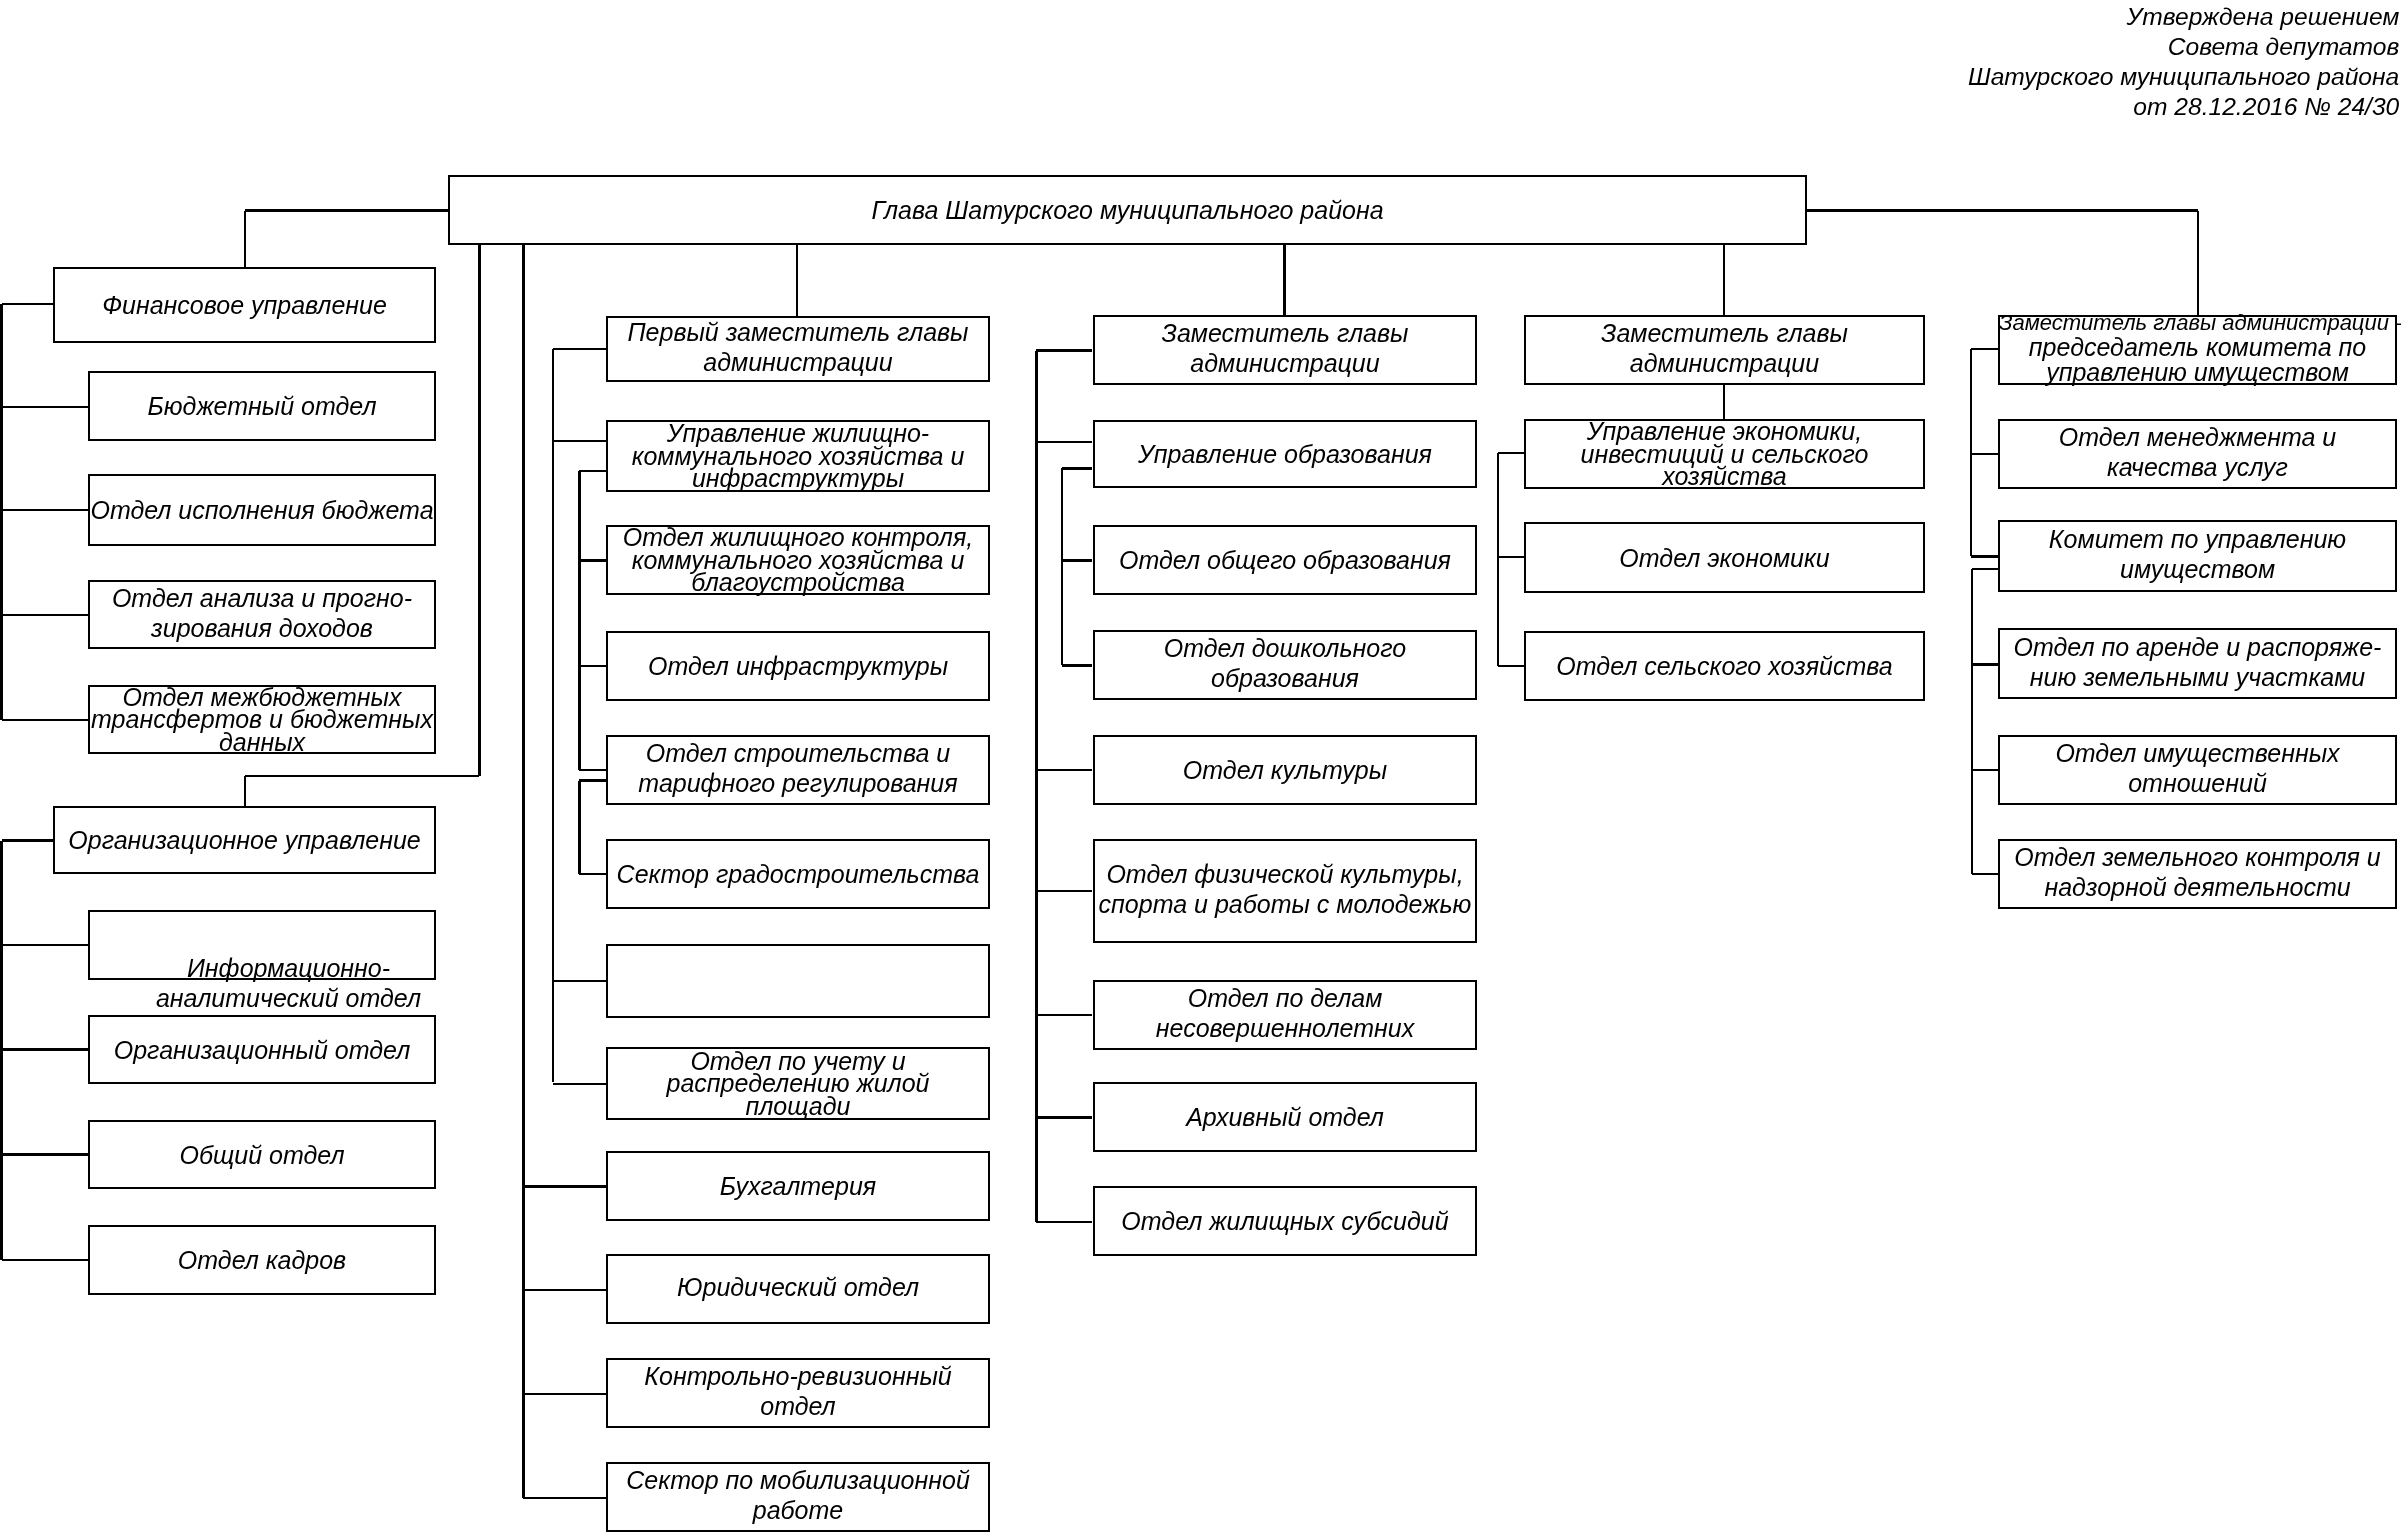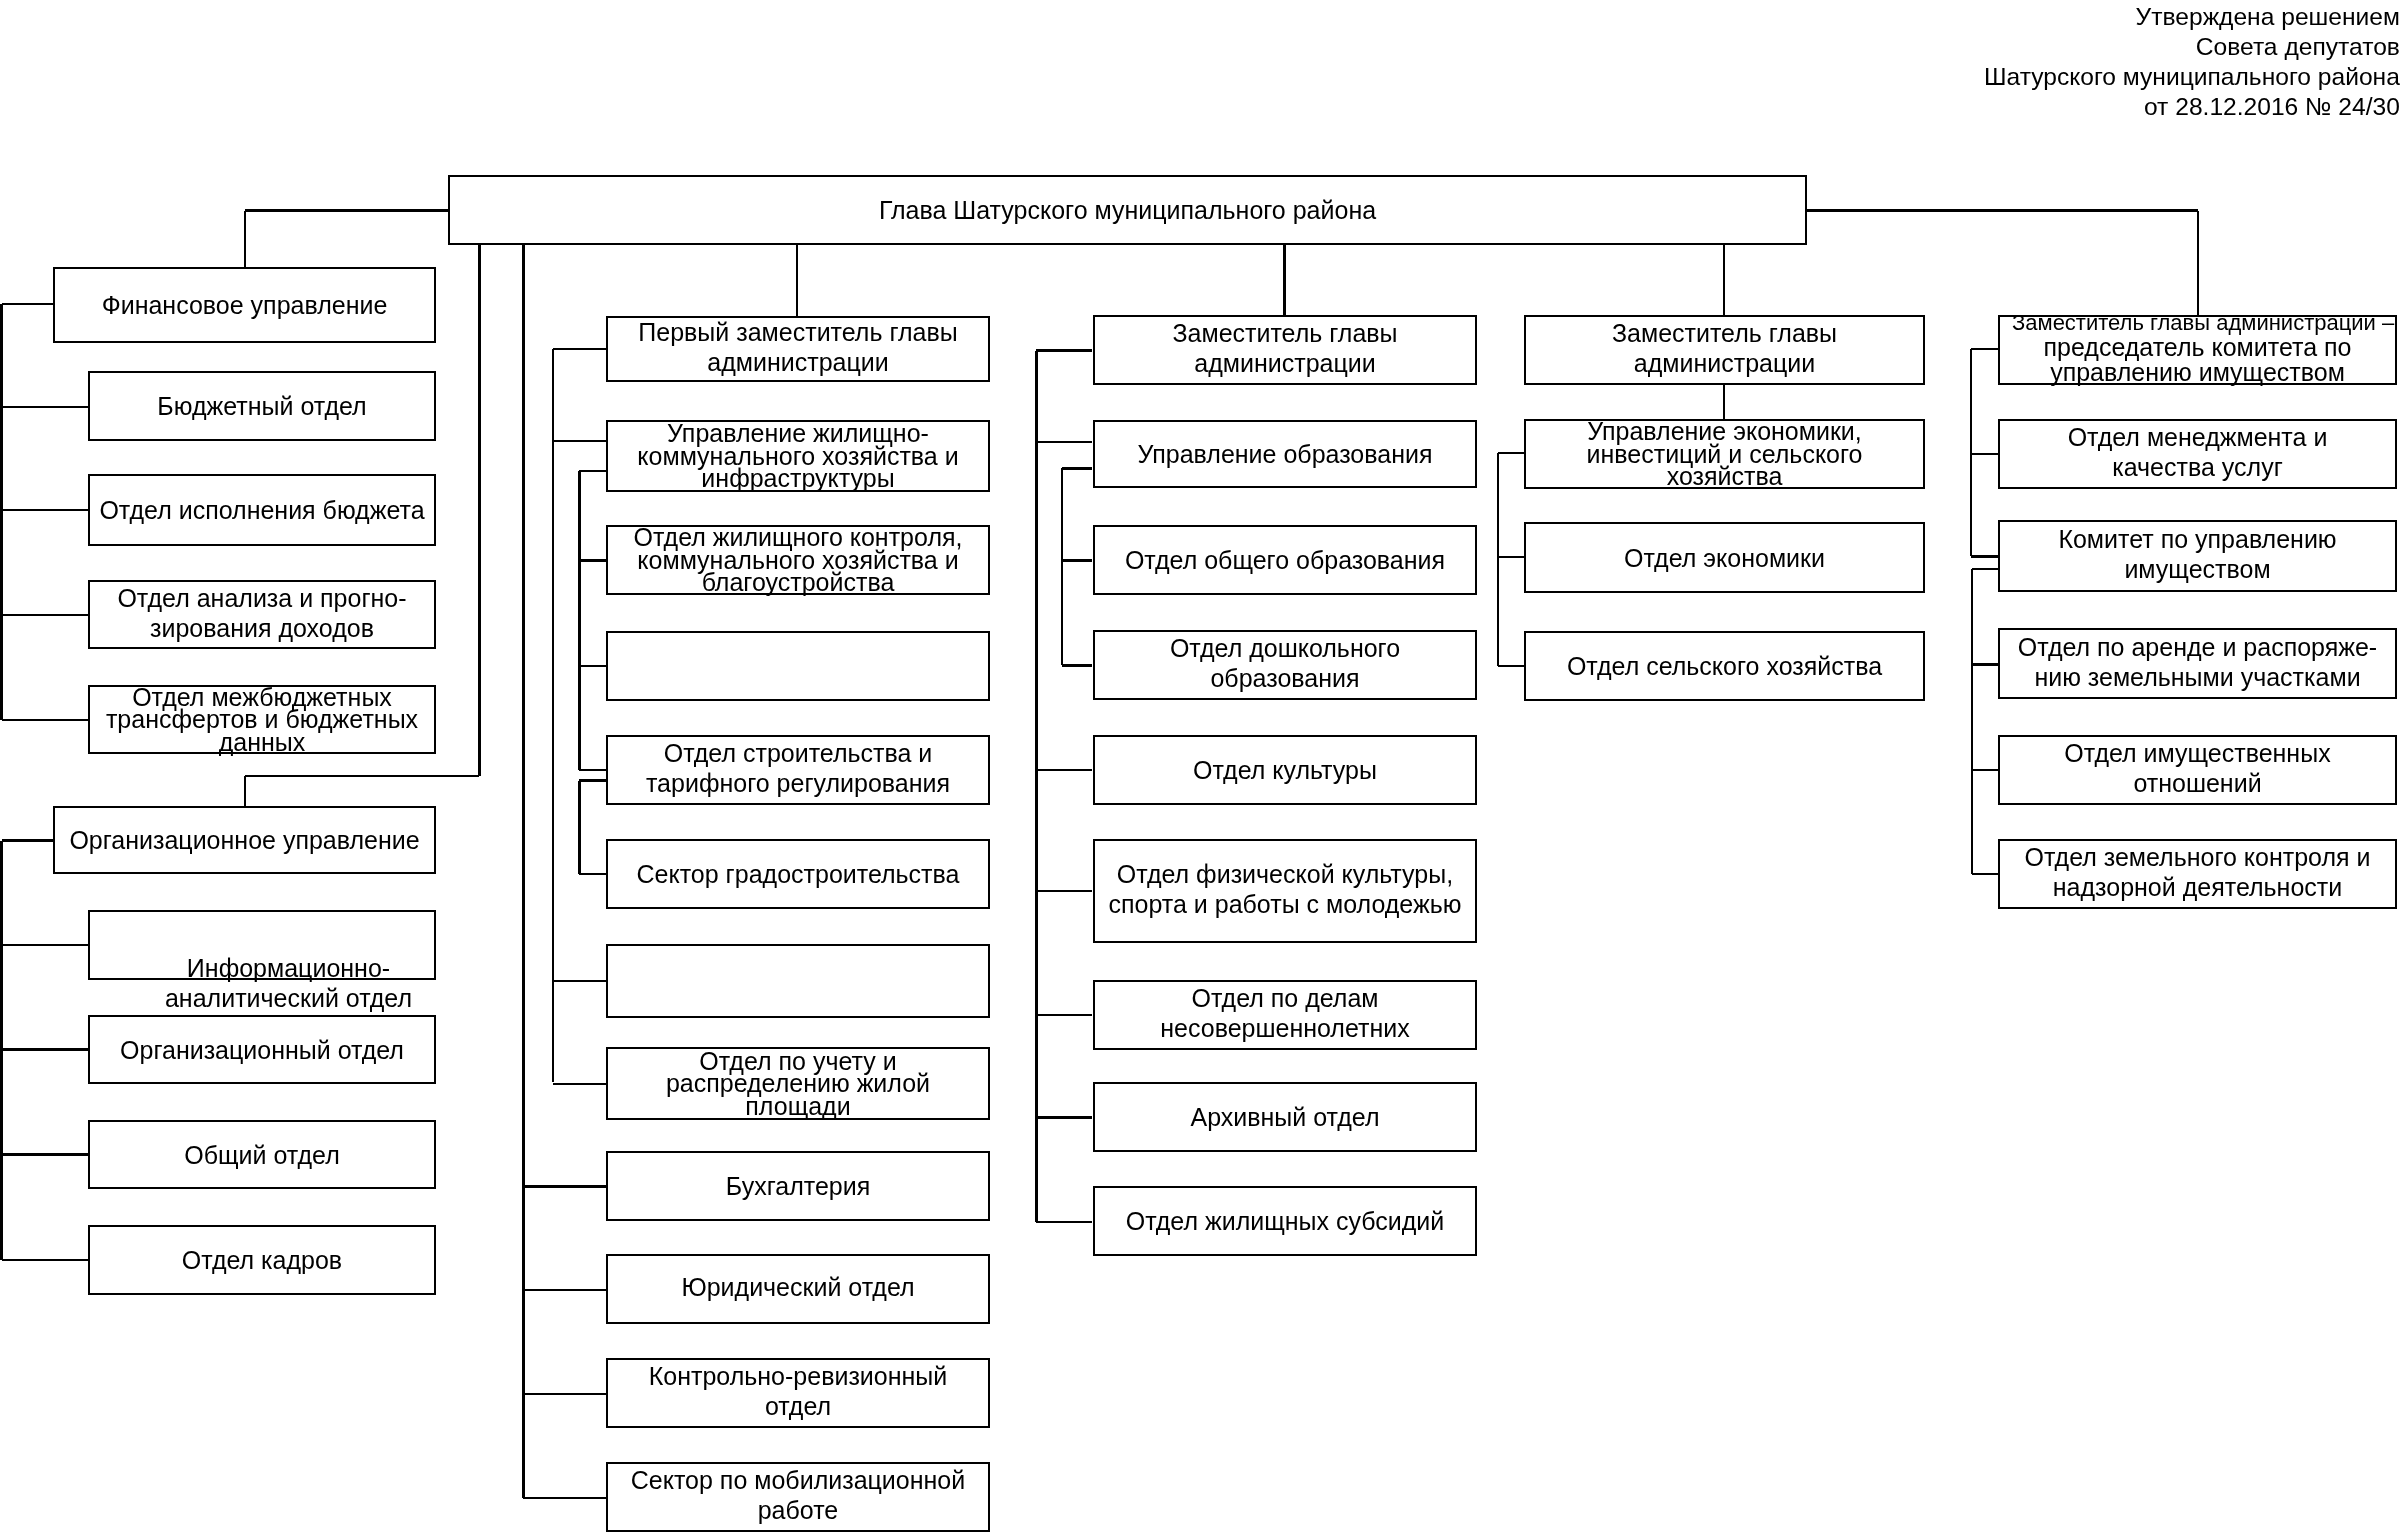--- a/index.html
+++ b/index.html
@@ -1,19 +1,19 @@
 <!DOCTYPE html>
 <html lang="ru" style="font-size:12.8px"><head>
 <meta charset="utf-8">
 <title>Структура администрации Шатурского муниципального района</title>
 <style>
   html,body{margin:0;padding:0;background:#ffffff;}
   body{width:2401px;height:1538px;position:relative;overflow:hidden;
        font-family:"Liberation Sans",sans-serif;color:#000000;}
-  #chart,.lbl,.approval{will-change:transform;}
+  #chart,.lbl,.approval{will-change:transform;font-style:italic;}
   #chart{position:absolute;left:0;top:0;width:2401px;height:1538px;}
   svg.lines{position:absolute;left:0;top:0;width:2401px;height:1538px;}
   svg.lines line{stroke:#000000;stroke-width:3;shape-rendering:crispEdges;}
   .approval{position:absolute;right:1.6px;top:2.4px;text-align:right;
             font-size:24.6px;line-height:30px;}
   .node{position:absolute;box-sizing:border-box;border:2.4px solid #000000;background:transparent;}
   .lbl{position:absolute;box-sizing:border-box;display:flex;flex-direction:column;
        align-items:center;justify-content:center;text-align:center;font-size:25px;}
   .lbl>span{display:block;white-space:nowrap;}
   .lbl.l1{line-height:30px;}
@@ -190,20 +190,23 @@
   <div class="lbl l3" style="left:606px;top:420px;width:384px;height:72px">
       <span>Управление жилищно-</span>
       <span>коммунального хозяйства и</span>
       <span>инфраструктуры</span>
     </div>
   <div class="lbl l3" style="left:606px;top:525px;width:384px;height:70px">
       <span>Отдел жилищного контроля,</span>
       <span>коммунального хозяйства и</span>
       <span>благоустройства</span>
     </div>
+  <div class="lbl l1" style="left:606px;top:631px;width:384px;height:70px">
+      <span>Отдел инфраструктуры</span>
+    </div>
   <div class="lbl l2" style="left:606px;top:735px;width:384px;height:70px">
       <span>Отдел строительства и</span>
       <span>тарифного регулирования</span>
     </div>
   <div class="lbl l1" style="left:606px;top:839px;width:384px;height:70px">
       <span>Сектор градостроительства</span>
     </div>
   <div class="lbl l3" style="left:606px;top:1047px;width:384px;height:73px">
       <span>Отдел по учету и</span>
       <span>распределению жилой</span>

